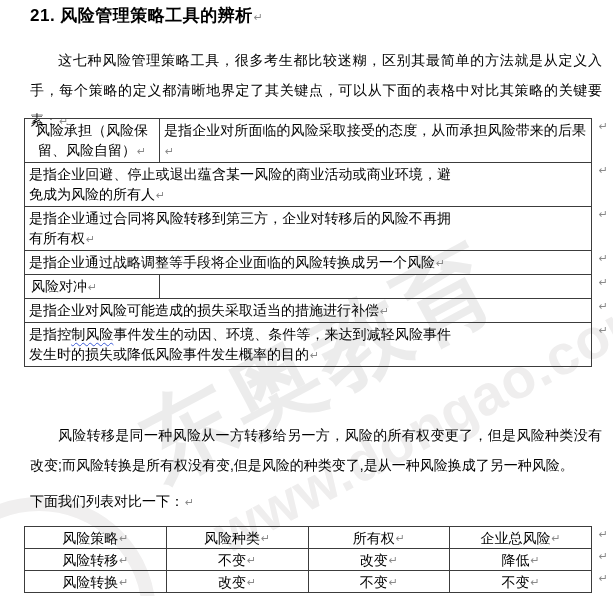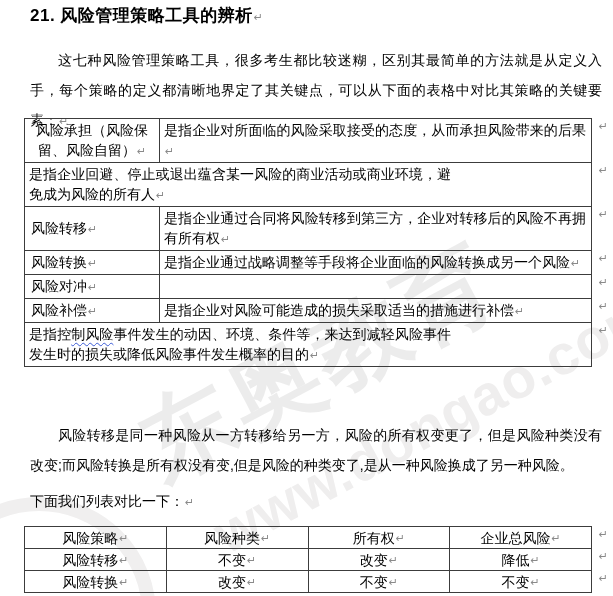--- a/index.html
+++ b/index.html
@@ -96,50 +96,41 @@
       </div>
 
       <div class="t1row">
         <div class="t1c2">
             <div class="celltext"><span>是指企业回避、停止或退出蕴含某一风险的商业活动或商业环境，避免成为风险的所有人</span><span class="pmark">↵</span></div>
           </div>
         <span class="rowmark pmark">↵</span>
       </div>
 
       <div class="t1row">
-        <div class="t1c1">
-            <span><span>风险转移</span><span class="pmark">↵</span></span>
-          </div>
         <div class="t1c2">
             <div class="celltext"><span>是指企业通过合同将风险转移到第三方，企业对转移后的风险不再拥有所有权</span><span class="pmark">↵</span></div>
           </div>
         <span class="rowmark pmark">↵</span>
       </div>
 
       <div class="t1row">
-        <div class="t1c1">
-            <span><span>风险转换</span><span class="pmark">↵</span></span>
-          </div>
         <div class="t1c2">
             <div class="celltext"><span>是指企业通过战略调整等手段将企业面临的风险转换成另一个风险</span><span class="pmark">↵</span></div>
           </div>
         <span class="rowmark pmark">↵</span>
       </div>
 
       <div class="t1row">
         <div class="t1c1">
             <span><span>风险对冲</span><span class="pmark">↵</span></span>
           </div>
         <span class="rowmark pmark">↵</span>
       </div>
 
       <div class="t1row">
-        <div class="t1c1">
-            <span><span>风险补偿</span><span class="pmark">↵</span></span>
-          </div>
         <div class="t1c2">
             <div class="celltext"><span>是指企业对风险可能造成的损失采取适当的措施进行补偿</span><span class="pmark">↵</span></div>
           </div>
         <span class="rowmark pmark">↵</span>
       </div>
 
       <div class="t1row">
         <div class="t1c2">
             <div class="celltext"><span>是指控</span><span class="wavy-blue">制风险</span><span>事件发生的动因、环境、条件等，来达到减轻风险事件发生时的损失或降低风险事件发生概率的目的</span><span class="pmark">↵</span></div>
           </div>

